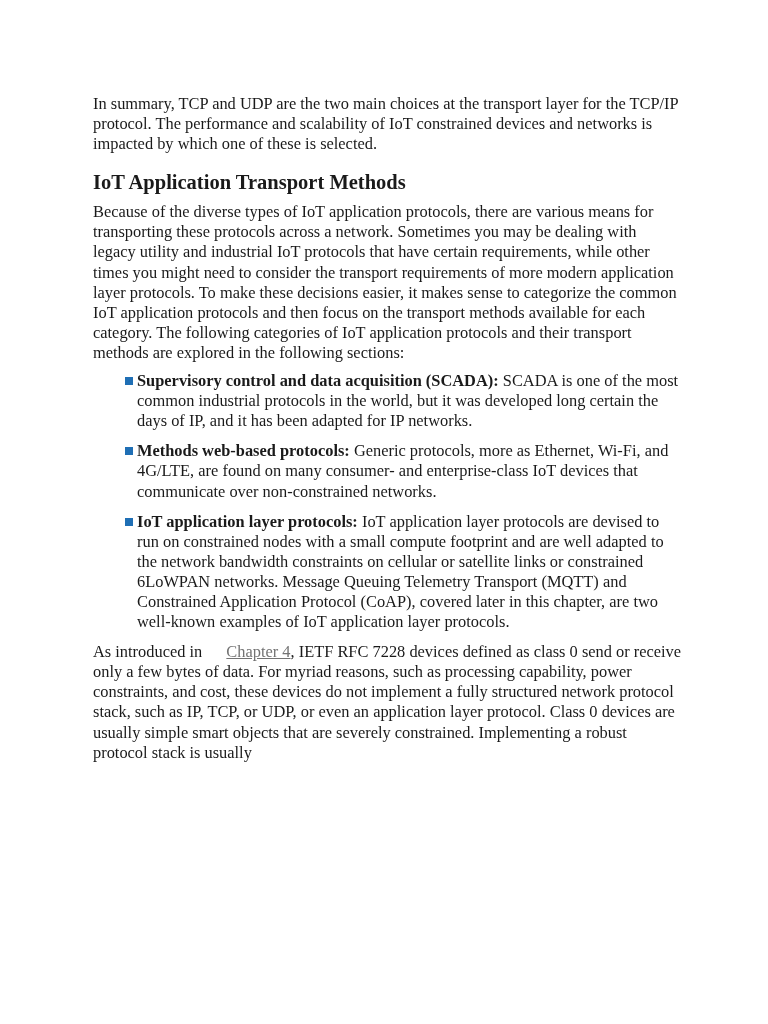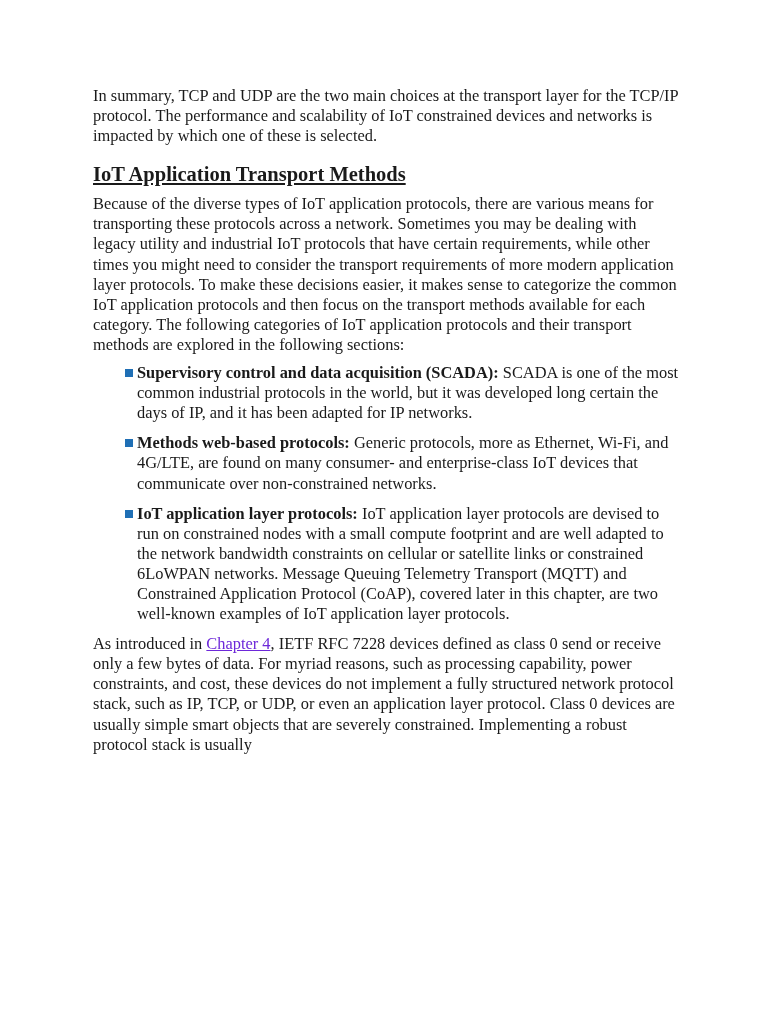--- a/index.html
+++ b/index.html
@@ -1,28 +1,28 @@
 <!DOCTYPE html>
 <html><head>
 <meta charset="utf-8">
 <style>
   html, body { margin: 0; padding: 0; background: #ffffff; }
   body { width: 768px; height: 1024px; overflow: hidden; position: relative; }
   .page { position: absolute; left: 93px; top: 86px; width: 590px;
     font-family: "Liberation Serif", "DejaVu Serif", serif; color: #1a1a1a;
     font-size: 16.4px; line-height: 20.1px; }
   p { margin: 0; }
-  .p1 { margin-top: 0; }
+  .p1 { margin-top: 8px; }
   h2 { font-family: "Liberation Serif", "DejaVu Serif", serif; font-weight: bold;
-    font-size: 20.5px; line-height: 24px; margin: 16px 0 8px 0; color: #1a1a1a; text-decoration: underline; }
+    font-size: 20.5px; line-height: 24px; margin: 16px 0 8px 0; color: #1a1a1a; }
   ul { list-style: none; margin: 8px 0 0 0; padding: 0 0 0 32px; }
   li { position: relative; padding-left: 12px; margin-bottom: 10px; }
   li .bullet { position: absolute; left: 0; top: 6px; width: 8px; height: 8px; background: #1f6fb5; }
   li b { font-weight: bold; }
-  a.link { color: #6d28d9; text-decoration: underline; }
+  a.link { color: #737373; text-decoration: underline; margin-left: 20px; }
 </style>
 </head>
 <body>
 
 <div class="page">
   <p class="p1">In summary, TCP and UDP are the two main choices at the transport layer for the TCP/IP protocol. The performance and scalability of IoT constrained devices and networks is impacted by which one of these is selected.</p>
 
   <h2>IoT Application Transport Methods</h2>
   <p>Because of the diverse types of IoT application protocols, there are various means for transporting these protocols across a network. Sometimes you may be dealing with legacy utility and industrial IoT protocols that have certain requirements, while other times you might need to consider the transport requirements of more modern application layer protocols. To make these decisions easier, it makes sense to categorize the common IoT application protocols and then focus on the transport methods available for each category. The following categories of IoT application protocols and their transport methods are explored in the following sections:</p>
 

